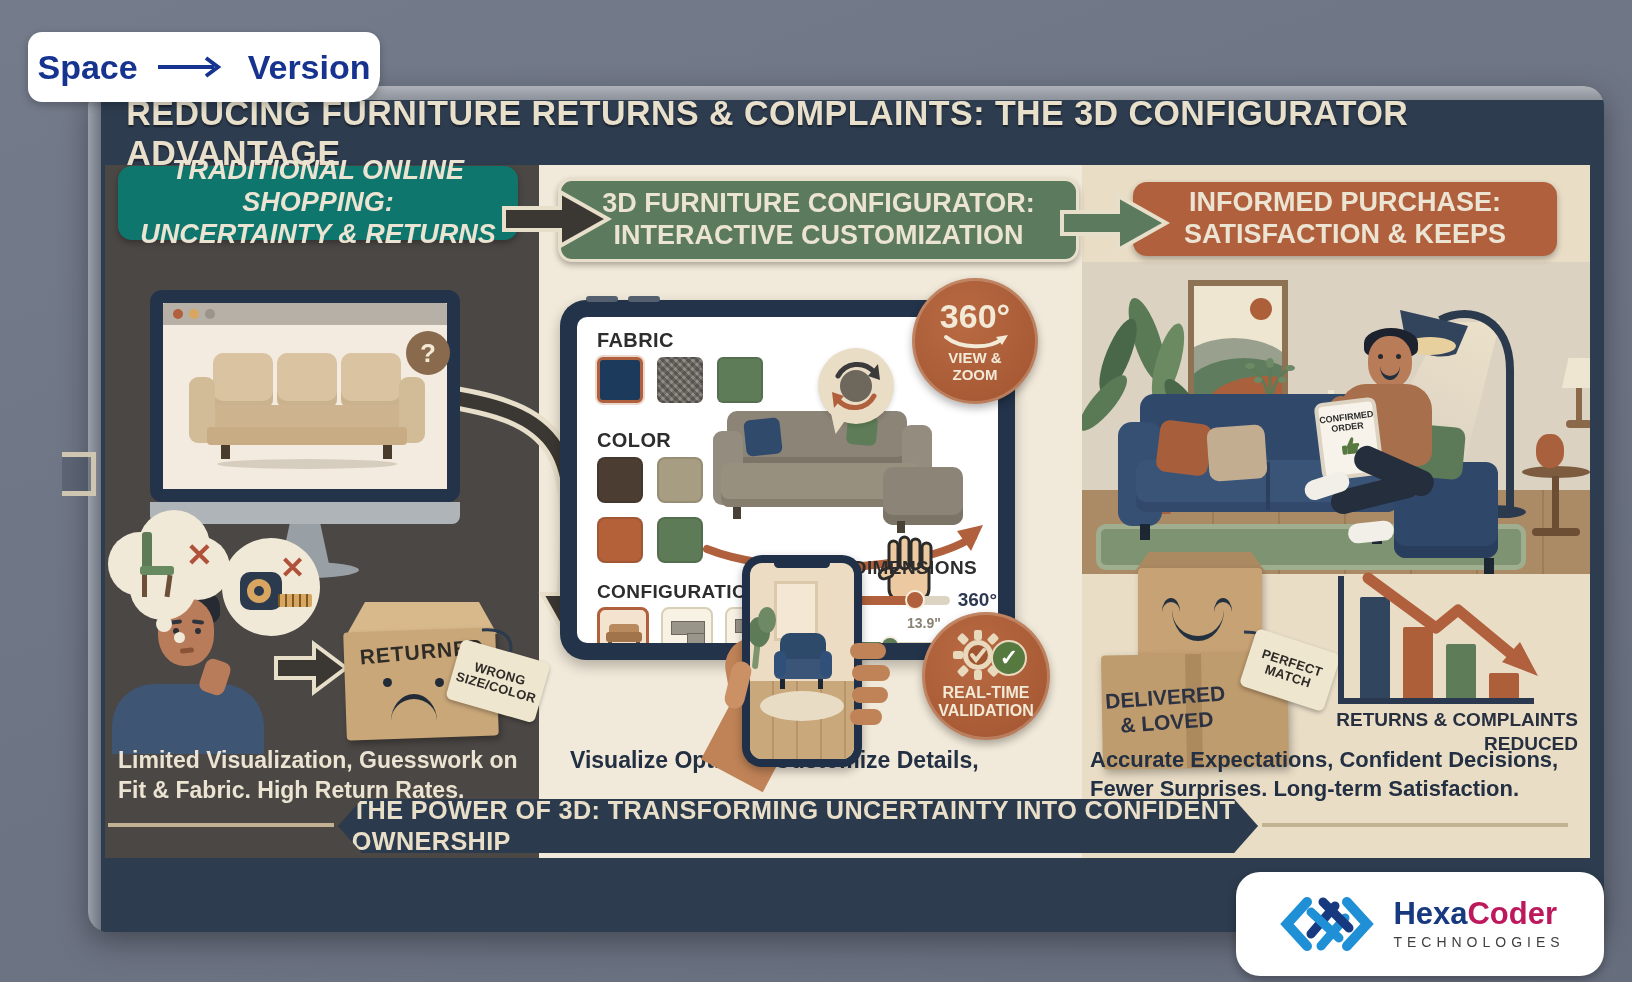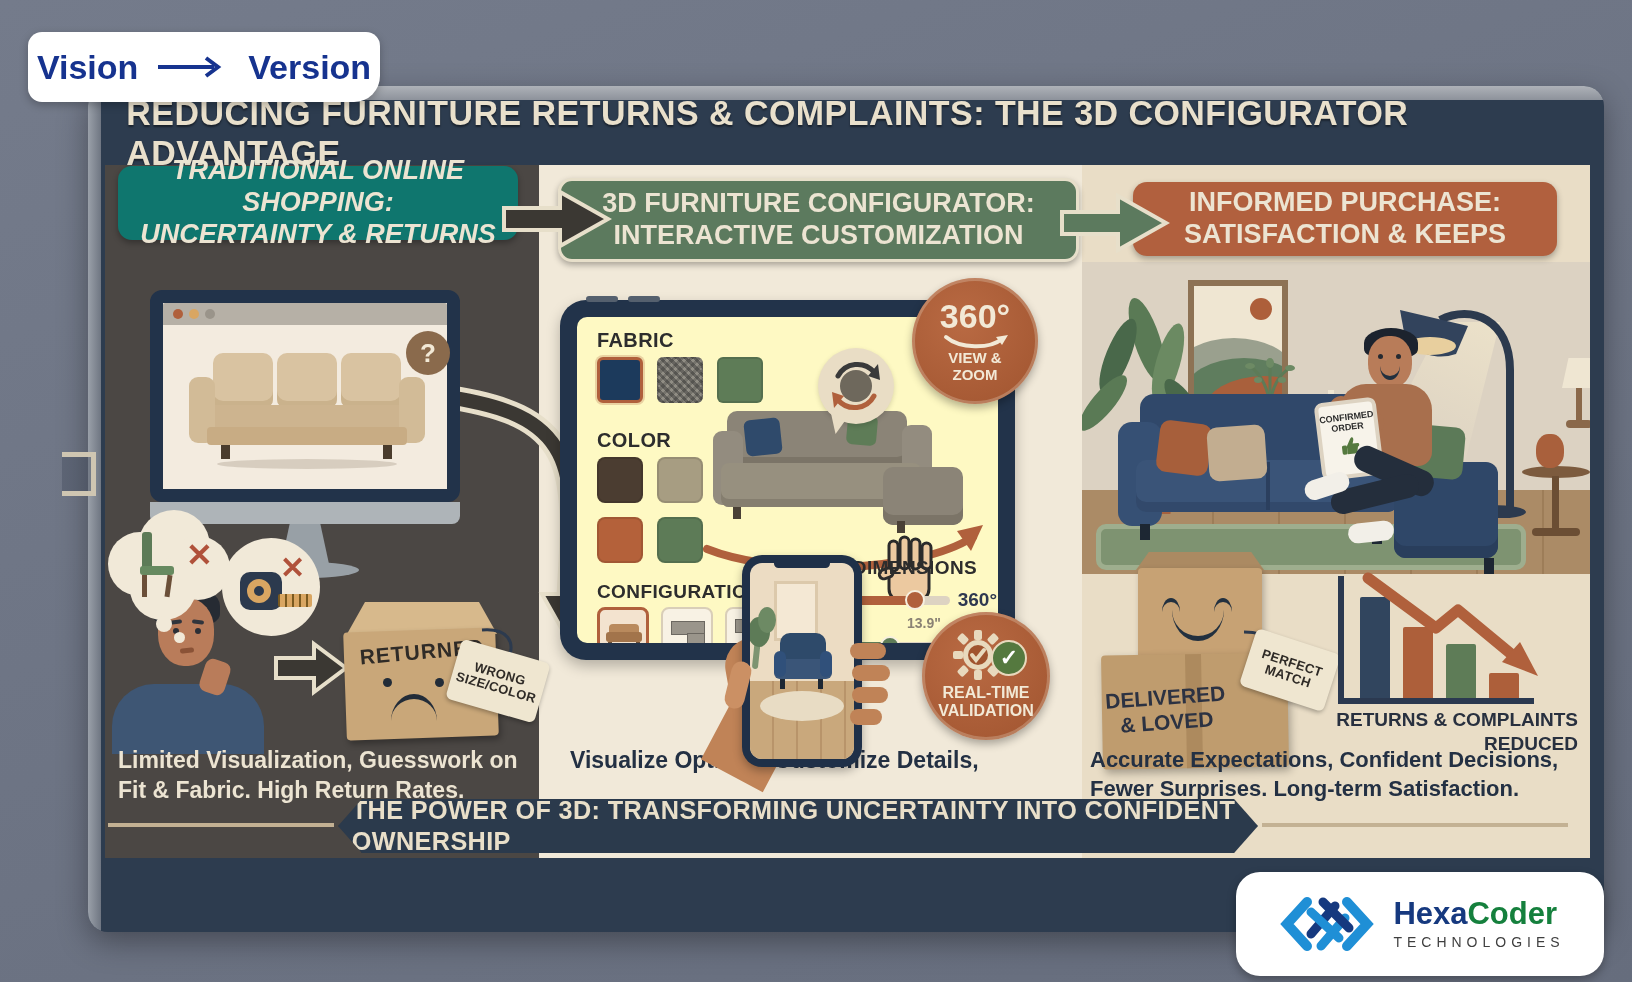--- a/index.html
+++ b/index.html
@@ -188,21 +188,21 @@
     </div>
 
     <div class="abs caption light" style="left:30px;top:660px;width:408px;font-size:23px;">
       <div>Limited Visualization, Guesswork on</div>
       <div>Fit &amp; Fabric. High Return Rates.</div>
     </div>
 
     <div class="abs" style="left:472px;top:214px;width:455px;height:360px;background:#22334a;border-radius:26px;z-index:2;box-shadow:0 6px 14px rgba(0,0,0,.25);">
       <div class="abs" style="left:26px;top:-4px;width:32px;height:6px;background:#55606e;border-radius:3px;"></div>
       <div class="abs" style="left:68px;top:-4px;width:32px;height:6px;background:#55606e;border-radius:3px;"></div>
-      <div class="abs" style="left:17px;top:17px;width:421px;height:326px;background:#fef9c3;border-radius:10px;overflow:hidden;">
+      <div class="abs" style="left:17px;top:17px;width:421px;height:326px;background:#ffffff;border-radius:10px;overflow:hidden;">
 
         <span class="abs lbl" style="left:20px;top:12px;font-size:20px;">FABRIC</span>
         <div class="abs" style="left:20px;top:40px;display:flex;gap:14px;">
             <div class="swatch selected" style="background-color: rgb(28, 58, 92);"></div>
             <div class="swatch pat-herringbone" style="background-color: rgb(144, 141, 132);"></div>
             <div class="swatch" style="background-color: rgb(94, 124, 87);"></div>
           </div>
 
         <span class="abs lbl" style="left:20px;top:112px;font-size:20px;">COLOR</span>
         <div class="abs" style="left:20px;top:140px;width:172px;display:flex;flex-wrap:wrap;gap:14px;">
@@ -506,40 +506,40 @@
     <div class="abs" style="left:250px;top:713px;width:920px;height:54px;background:#2b3a4c;z-index:6;display:flex;align-items:center;justify-content:center;
       clip-path:polygon(0 50%,2.6% 0,97.4% 0,100% 50%,97.4% 100%,2.6% 100%);box-shadow:0 3px 6px rgba(0,0,0,.3);">
       <span style="color:#e9dfc9;font-size:26px;font-weight:800;letter-spacing:.4px;transform:scaleX(.97);">THE POWER OF 3D: TRANSFORMING UNCERTAINTY INTO CONFIDENT OWNERSHIP</span>
     </div>
     <div class="abs" style="left:1174px;top:737px;width:306px;height:4px;background:#c3b193;z-index:5;"></div>
   </div>
 
   <div class="abs" style="left:62px;top:452px;width:34px;height:44px;border:5px solid #cfc6b2;border-left:none;box-sizing:border-box;z-index:8;background:rgba(60,70,85,.35);"></div>
 
   <div class="abs vision-badge">
-    <span class="v-text">Vision</span>
+    <span class="v-text">Space</span>
     <svg style="width:74px;height:24px;" viewBox="0 0 74 24">
       <line x1="2" y1="12" x2="58" y2="12" stroke="#16338f" stroke-width="4"></line>
       <polyline points="50,3 62,12 50,21" fill="none" stroke="#16338f" stroke-width="4"></polyline>
     </svg>
     <span class="v-text">Version</span>
   </div>
 
   <div class="abs hexa-card">
     <svg style="width:104px;height:72px;" viewBox="0 0 104 72">
       <g stroke-linecap="round" fill="none">
         <path d="M32,14 L12,36 L32,58" stroke="#1f8fd6" stroke-width="10"></path>
         <path d="M72,14 L92,36 L72,58" stroke="#1f8fd6" stroke-width="10"></path>
         <path d="M36,46 L60,18" stroke="#16397f" stroke-width="9"></path>
         <path d="M46,58 L70,30" stroke="#1f8fd6" stroke-width="9"></path>
         <path d="M36,24 L64,50" stroke="#1f8fd6" stroke-width="9"></path>
         <path d="M48,14 L74,40" stroke="#16397f" stroke-width="9"></path>
       </g>
     </svg>
     <div style="display:flex;flex-direction:column;align-items:flex-start;">
       <div class="hexa-name">
-        <span style="color:#16397f;">Hexa</span><span style="color:#15803d;">Coder</span>
+        <span style="color:#16397f;">Hexa</span><span style="color:#be185d;">Coder</span>
       </div>
       <div class="hexa-sub">TECHNOLOGIES</div>
     </div>
   </div>
 
 </div>
 
 </body></html>

